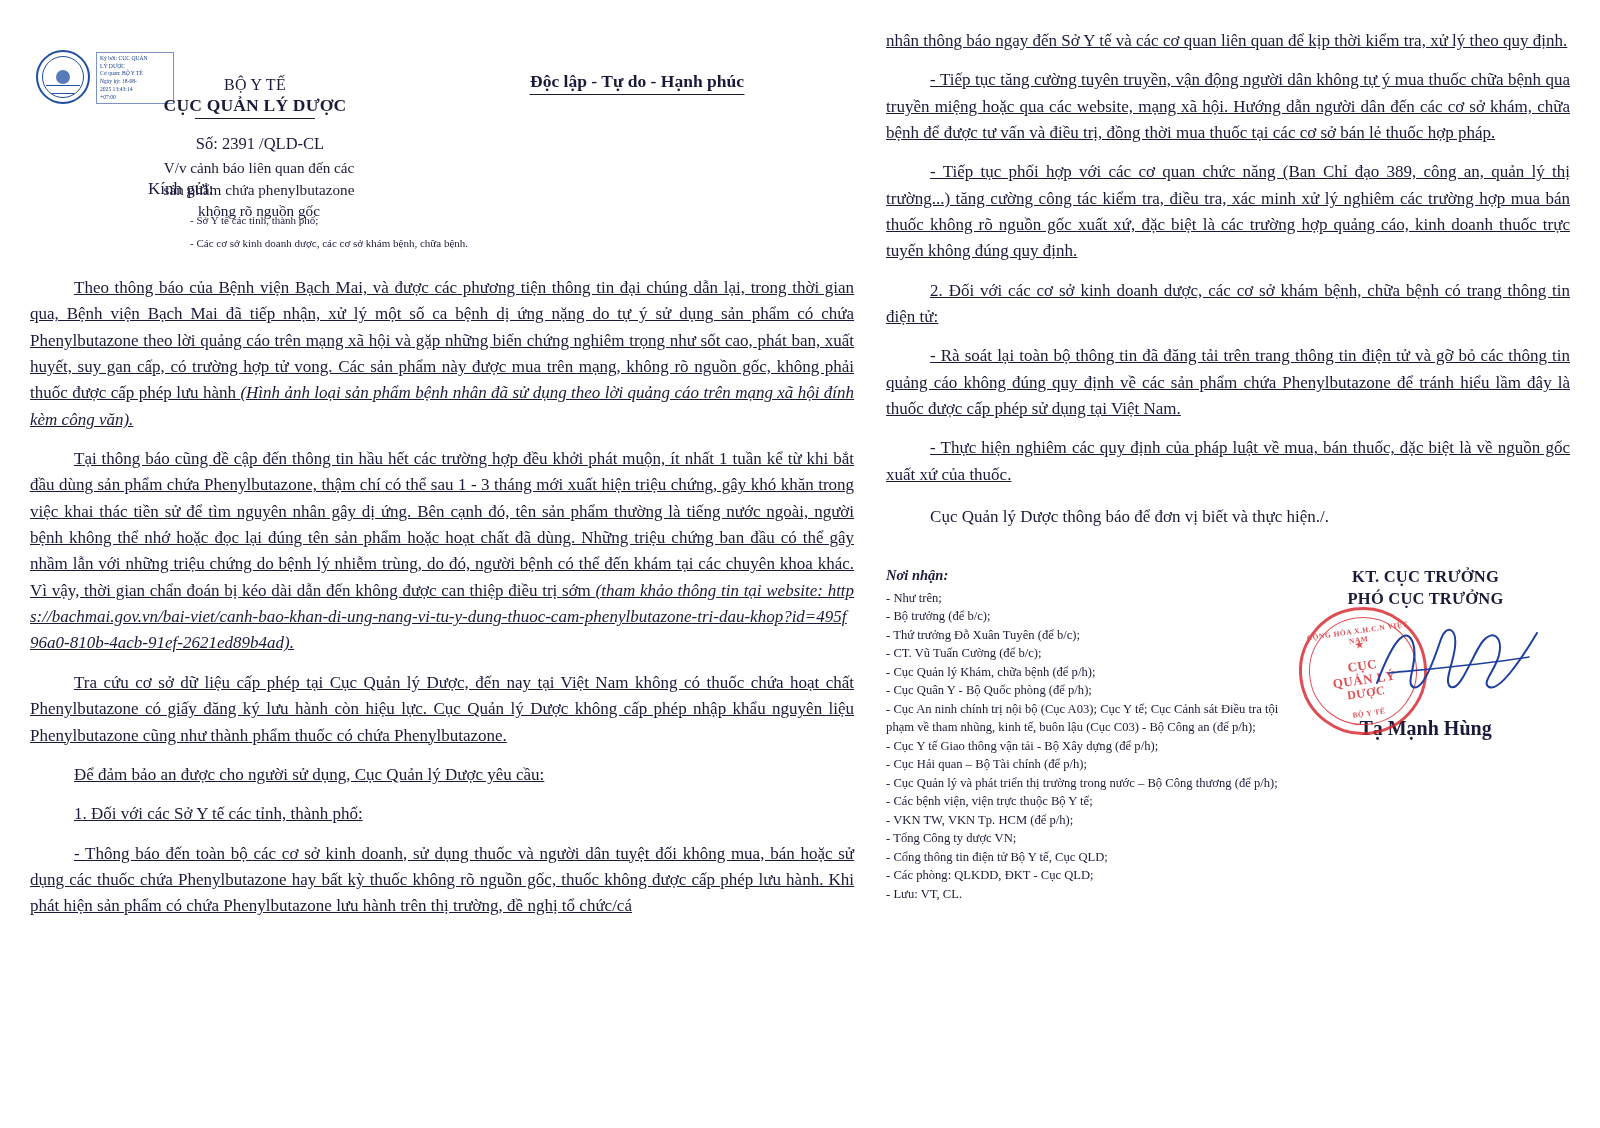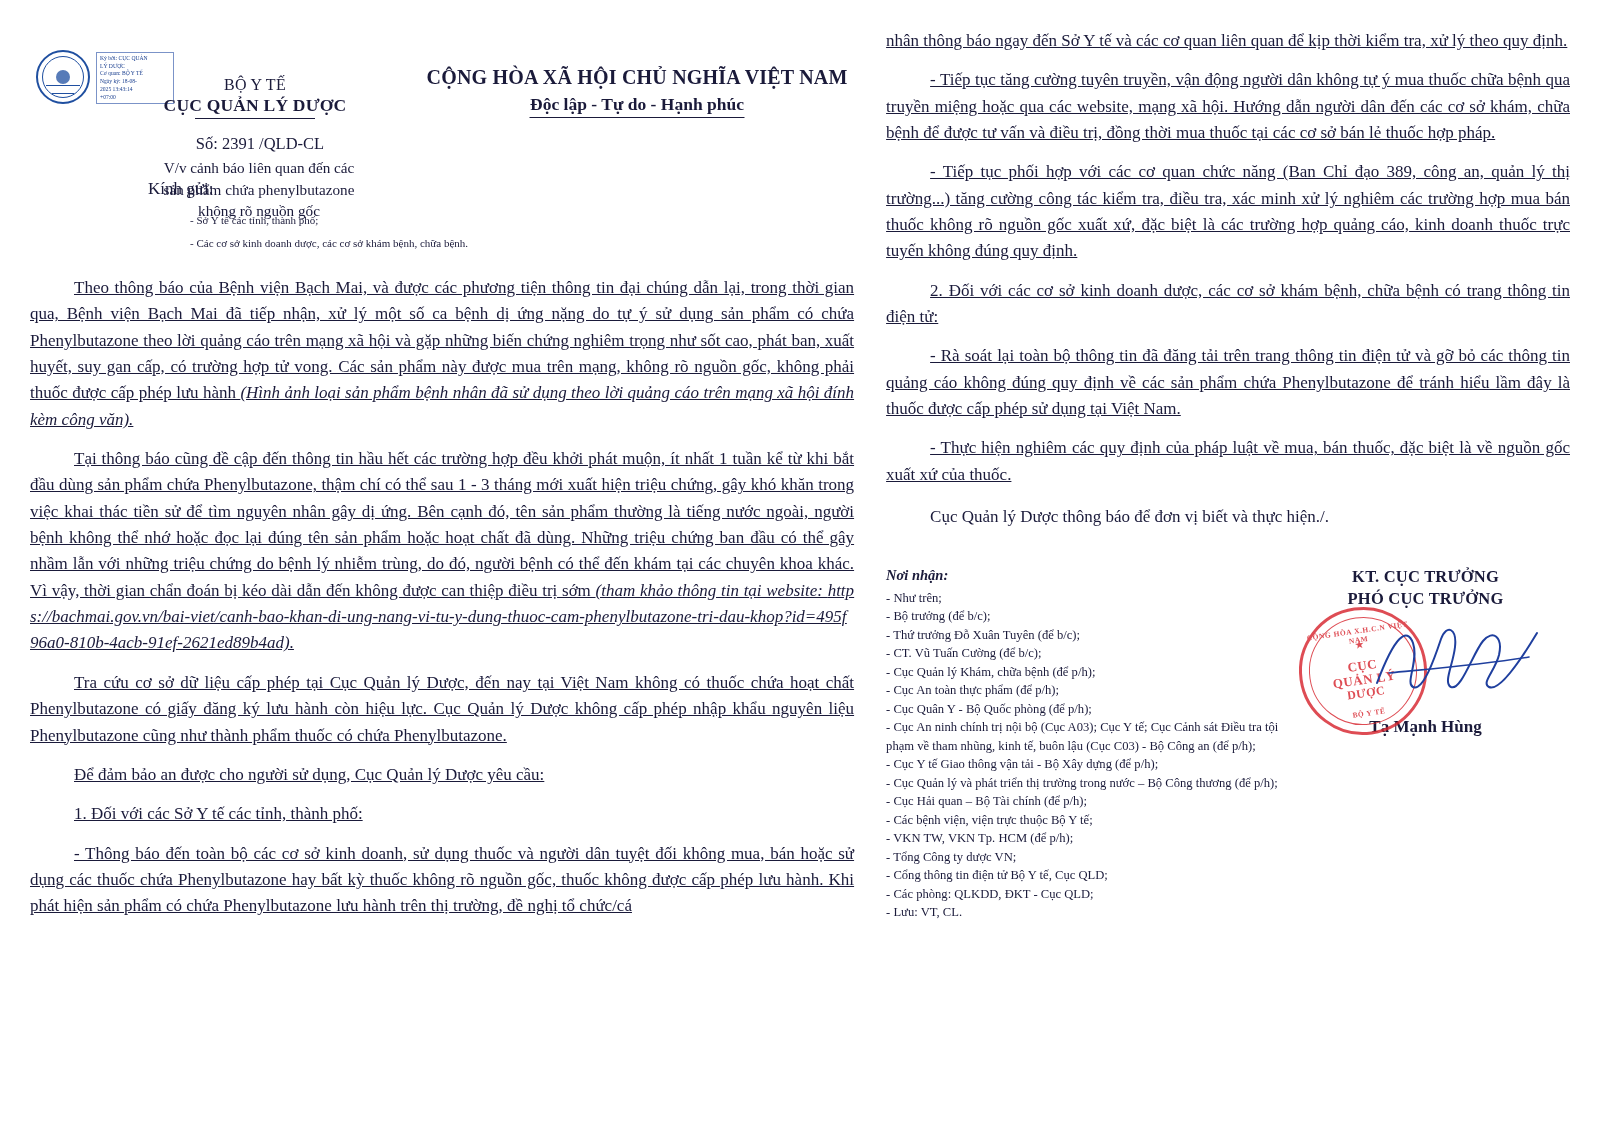--- a/index.html
+++ b/index.html
@@ -235,21 +235,21 @@
     padding-top: 2px;
   }
   .signer .line1, .signer .line2 {
     font-weight: bold;
     font-size: 16.5px;
     letter-spacing: .2px;
   }
   .signer .line2 { margin-top: 2px; }
   .signer .name {
     font-weight: bold;
-    font-size: 17px;
+    font-size: 20px;
     margin-top: 108px;
   }
   
   .stamp {
     position: absolute;
     left: 18px;
     top: 42px;
     width: 128px;
     height: 128px;
     border-radius: 50%;
@@ -329,21 +329,20 @@
         <div class="m2">CỤC QUẢN LÝ DƯỢC</div>
         <div class="sohieu">Số:  2391 /QLD-CL</div>
         <div class="vv">
           <div>V/v cảnh báo liên quan đến các</div>
           <div>sản phẩm chứa phenylbutazone</div>
           <div>không rõ nguồn gốc</div>
         </div>
       </div>
 
       <div class="national">
-        <div class="n1">CỘNG HÒA XÃ HỘI CHỦ NGHĨA VIỆT NAM</div>
         <div class="n2">Độc lập - Tự do - Hạnh phúc</div>
       </div>
     </div>
 
     <div class="kinhgui">Kính gửi:</div>
     <div class="recipient">- Sở Y tế các tỉnh, thành phố;</div>
     <div class="recipient" style="margin-top:6px;">- Các cơ sở kinh doanh dược, các cơ sở khám bệnh, chữa bệnh.</div>
 
     <p class="para"><span>Theo thông báo của Bệnh viện Bạch Mai, và được các phương tiện thông tin đại chúng dẫn lại, trong thời gian qua, Bệnh viện Bạch Mai đã tiếp nhận, xử lý một số ca bệnh dị ứng nặng do tự ý sử dụng sản phẩm có chứa Phenylbutazone theo lời quảng cáo trên mạng xã hội và gặp những biến chứng nghiêm trọng như sốt cao, phát ban, xuất huyết, suy gan cấp, có trường hợp tử vong. Các sản phẩm này được mua trên mạng, không rõ nguồn gốc, không phải thuốc được cấp phép lưu hành </span><span class="ital">(Hình ảnh loại sản phẩm bệnh nhân đã sử dụng theo lời quảng cáo trên mạng xã hội đính kèm công văn).</span></p>
 
@@ -366,26 +365,25 @@
     <div class="closing">Cục Quản lý Dược thông báo để đơn vị biết và thực hiện./.</div>
 
     <div class="sign-area">
       <div class="noinhan">
         <div class="title">Nơi nhận:</div>
         <div class="item">- Như trên;</div>
         <div class="item">- Bộ trưởng (để b/c);</div>
         <div class="item">- Thứ trưởng Đỗ Xuân Tuyên (để b/c);</div>
         <div class="item">- CT. Vũ Tuấn Cường (để b/c);</div>
         <div class="item">- Cục Quản lý Khám, chữa bệnh (để p/h);</div>
-        <div class="item">- Cục An toàn thực phẩm (để p/h);</div>
         <div class="item">- Cục Quân Y - Bộ Quốc phòng (để p/h);</div>
         <div class="item">- Cục An ninh chính trị nội bộ (Cục A03); Cục Y tế; Cục Cảnh sát Điều tra tội phạm về tham nhũng, kinh tế, buôn lậu (Cục C03) - Bộ Công an (để p/h);</div>
         <div class="item">- Cục Y tế Giao thông vận tải - Bộ Xây dựng (để p/h);</div>
+        <div class="item">- Cục Hải quan – Bộ Tài chính (để p/h);</div>
         <div class="item">- Cục Quản lý và phát triển thị trường trong nước – Bộ Công thương (để p/h);</div>
-        <div class="item">- Cục Hải quan – Bộ Tài chính (để p/h);</div>
         <div class="item">- Các bệnh viện, viện trực thuộc Bộ Y tế;</div>
         <div class="item">- VKN TW, VKN Tp. HCM (để p/h);</div>
         <div class="item">- Tổng Công ty dược VN;</div>
         <div class="item">- Cổng thông tin điện tử Bộ Y tế, Cục QLD;</div>
         <div class="item">- Các phòng: QLKDD, ĐKT - Cục QLD;</div>
         <div class="item">- Lưu: VT, CL.</div>
       </div>
 
       <div class="signer">
         <div class="line1">KT. CỤC TRƯỞNG</div>

